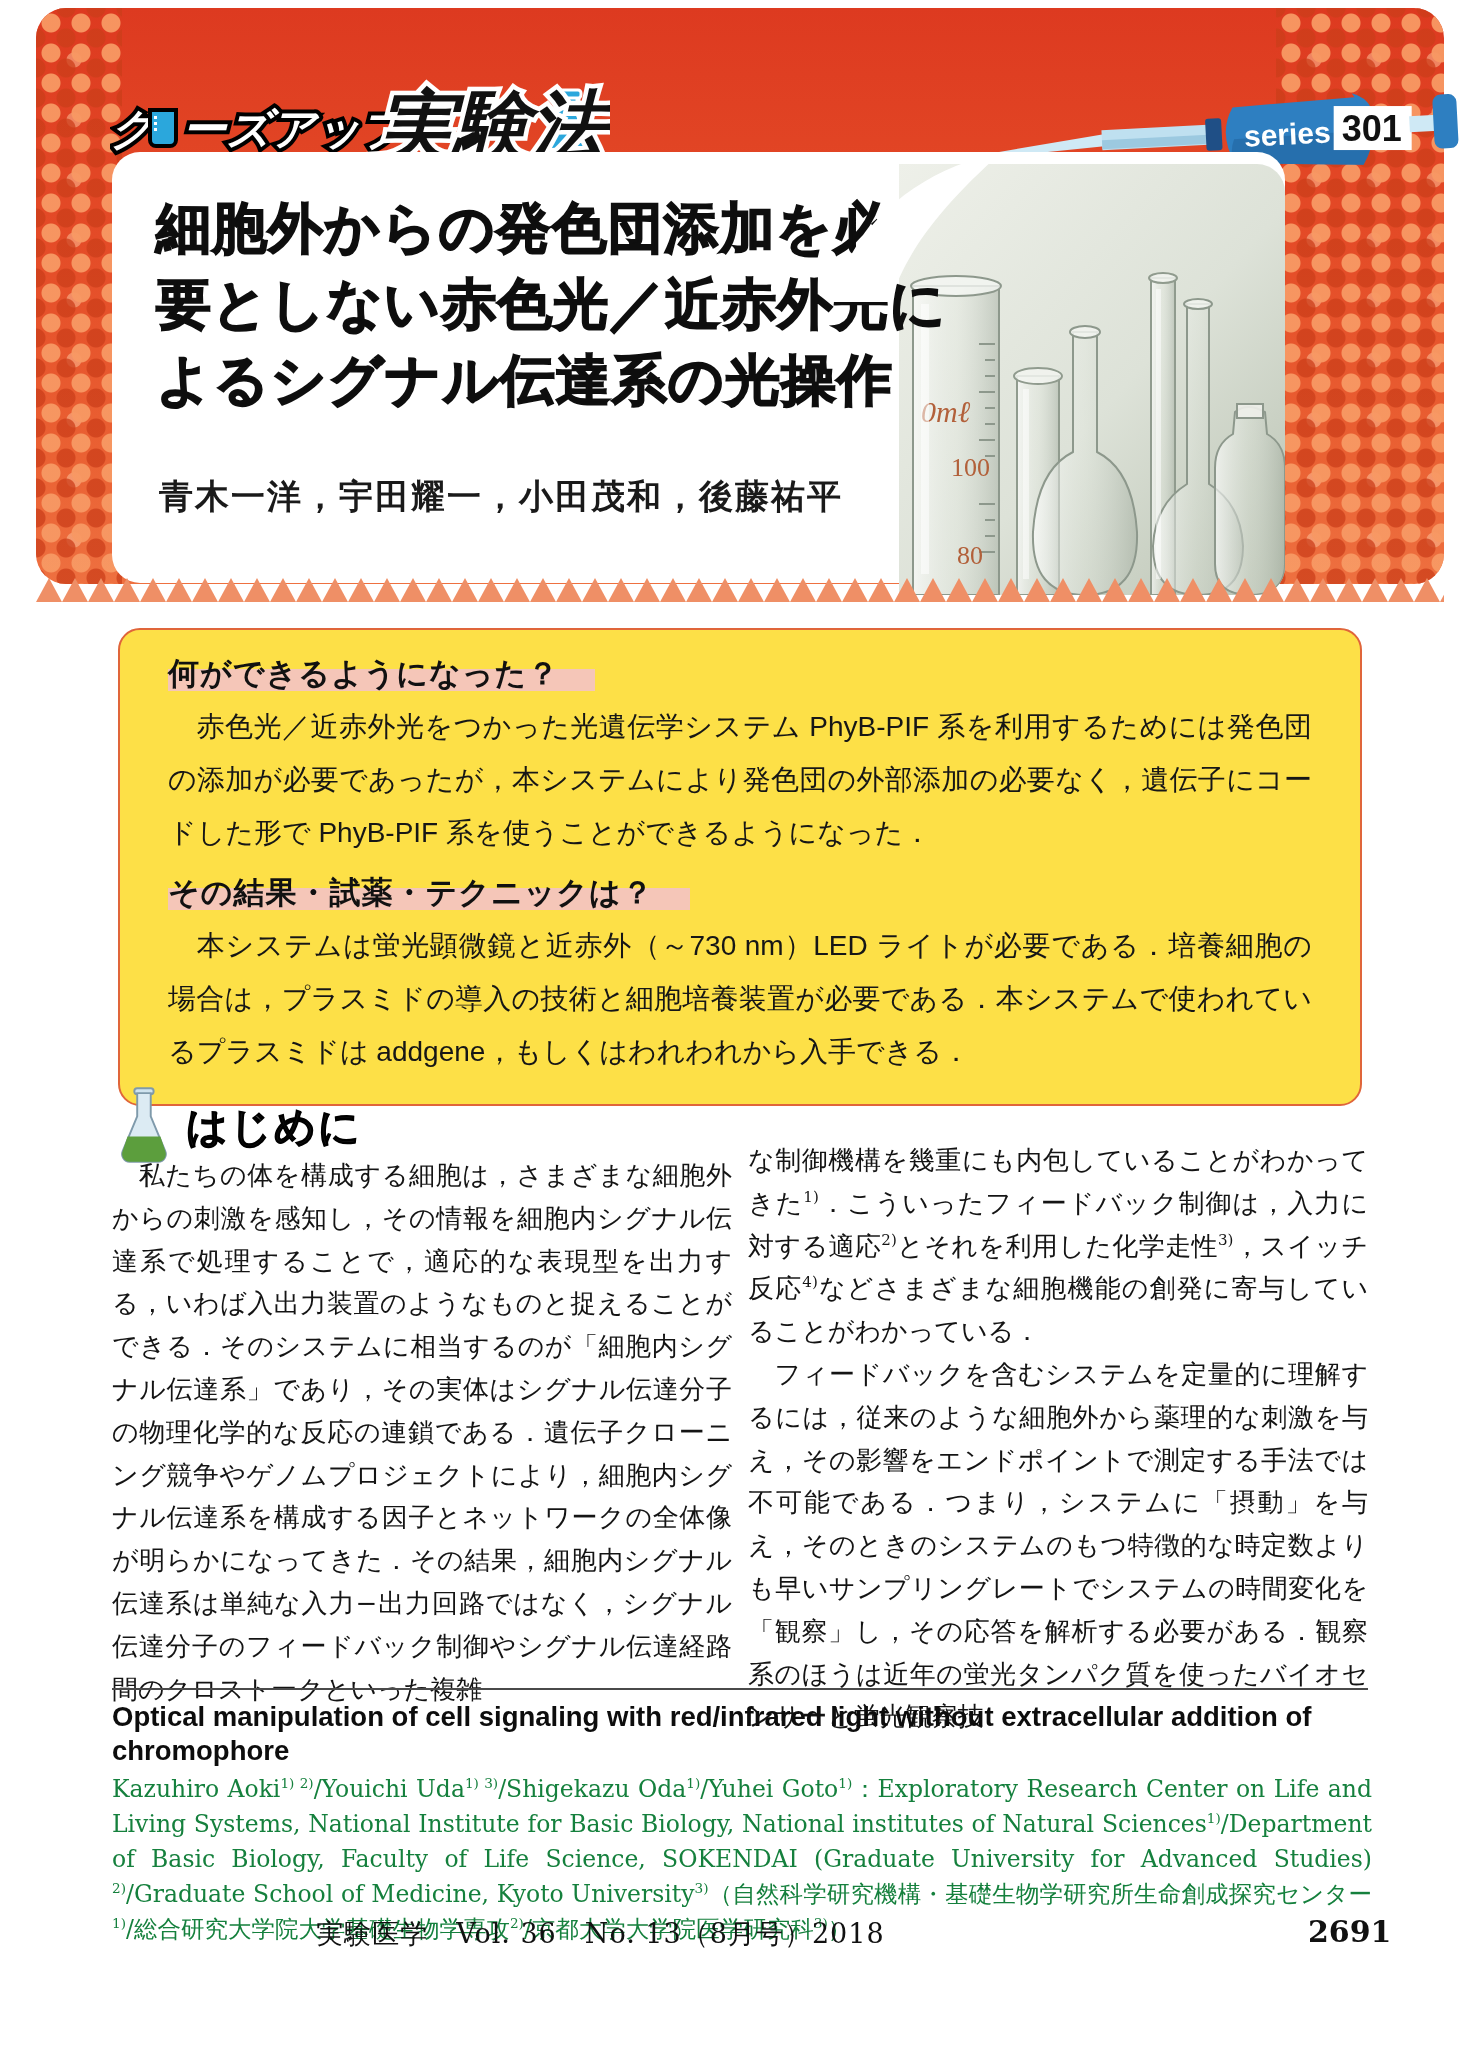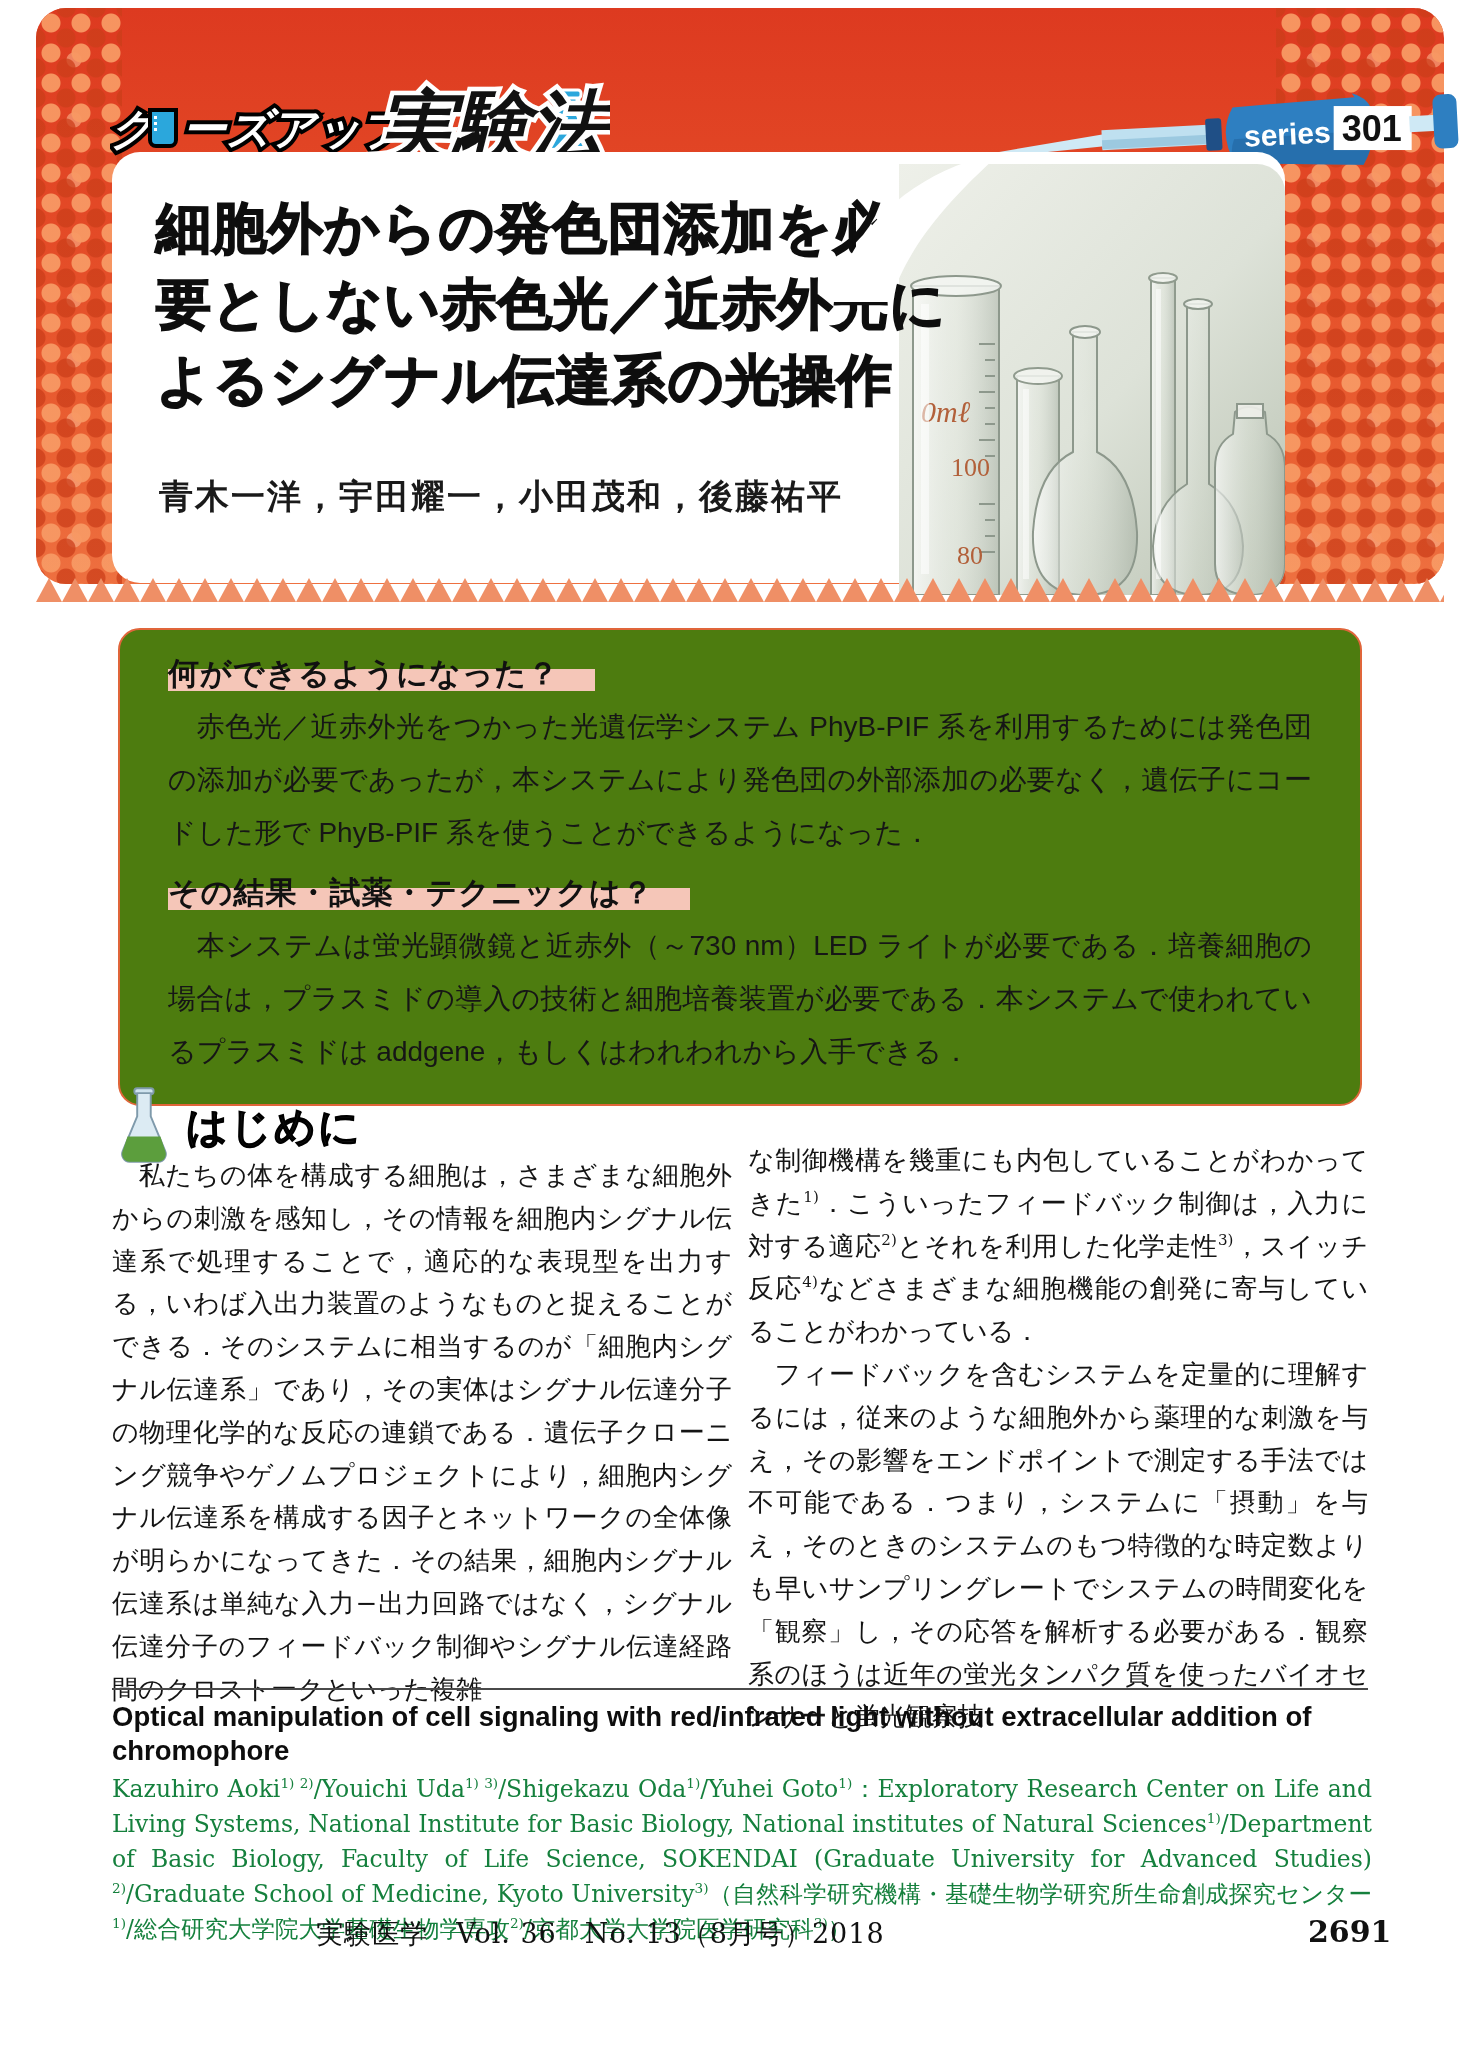--- a/index.html
+++ b/index.html
@@ -40,21 +40,21 @@
     left:47px;top:322px;font-size:34px;font-weight:600;letter-spacing:2px;color:#1a1a1a;
   }
   .photo-wrap{
     right:0;top:12px;width:386px;height:431px;border-radius:0 28px 28px 0;overflow:hidden;
   }
   .swoosh{left:698px;top:-2px;width:195px;height:152px;z-index:5;}
 
   
   .summary-box{
     left:118px;top:628px;width:1244px;box-sizing:border-box;
-    background:#4d7c0f;border:2.5px solid #e0653a;border-radius:22px;
+    background:#fde047;border:2.5px solid #e0653a;border-radius:22px;
     padding:24px 48px 26px 48px;
   }
   .sum-head{font-size:31px;font-weight:800;letter-spacing:1px;line-height:40px;margin:0;}
   .hl{background-image:linear-gradient(transparent 36%,#f5c6b8 36%);padding-right:36px;}
   .sum-body{
     font-size:28px;line-height:53px;margin:6px 0 14px 0;text-align:justify;color:#161616;
   }
 
   
   .intro-flask{left:114px;top:1086px;width:58px;height:78px;}

